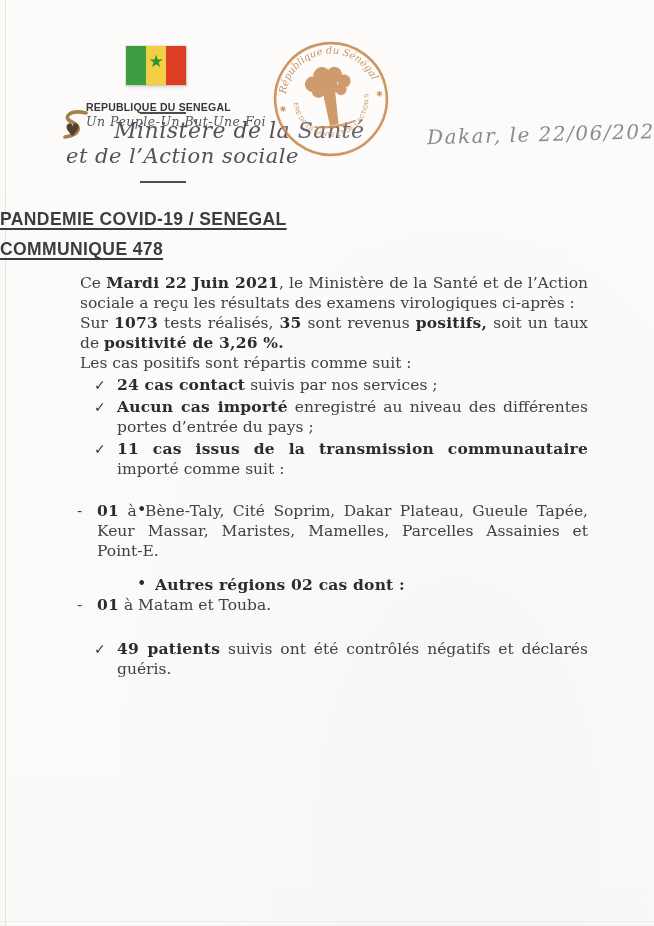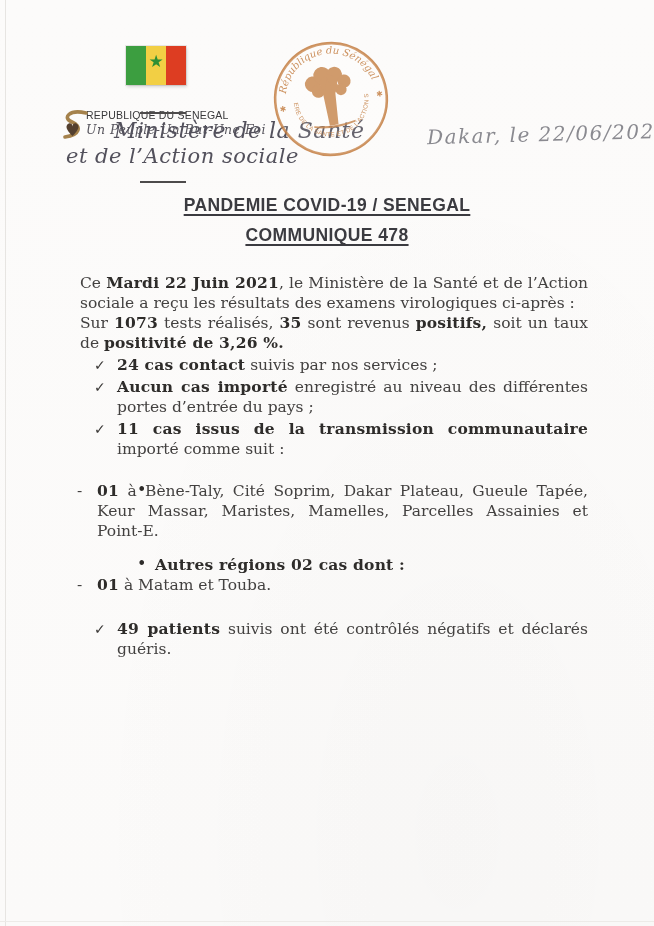--- a/index.html
+++ b/index.html
@@ -17,39 +17,39 @@
   .scan-edge-bottom{position:absolute;left:0;bottom:4px;width:654px;height:1px;background:#edebe8;}
 
   
   .header-left{position:absolute;top:46px;left:86px;width:140px;text-align:center;}
   .flag{position:relative;display:inline-flex;width:60px;height:39px;box-shadow:0 0 0 1px rgba(0,0,0,0.08),1px 2px 3px rgba(0,0,0,0.15);}
   .flag .band{flex:1;}
   .band-green{background:#3c9e40;}
   .band-yellow{background:#f2cf44;}
   .band-red{background:#dd3d22;}
   .flag-star{position:absolute;left:0;right:0;top:7px;text-align:center;color:#2f8f35;font-size:17px;line-height:1;font-family:"DejaVu Sans",sans-serif;}
-  .republic{margin-top:20px;font-family:"Liberation Sans",sans-serif;font-weight:normal;font-size:10.5px;letter-spacing:.2px;color:#38383a;white-space:nowrap;}
+  .republic{margin-top:12px;font-family:"Liberation Sans",sans-serif;font-weight:bold;font-size:10.5px;letter-spacing:.2px;color:#38383a;white-space:nowrap;}
   .motto{margin-top:1px;font-style:italic;font-size:12.5px;letter-spacing:.5px;color:#56545c;white-space:nowrap;}
 
   .rule{position:absolute;height:2px;background:#4d4b4b;width:46px;left:140px;}
   .rule-1{top:112px;}
   .rule-2{top:181px;}
 
   .ministry-logo{position:absolute;top:109px;left:53px;}
   .ministry-l1{position:absolute;top:118px;left:114px;font-style:italic;font-size:22px;letter-spacing:.5px;color:#53515c;white-space:nowrap;}
   .ministry-l2{position:absolute;top:144px;left:66px;font-style:italic;font-size:21px;letter-spacing:.5px;color:#53515c;white-space:nowrap;}
 
   
   .stamp{position:absolute;top:33px;left:270px;width:122px;height:132px;transform:rotate(-9deg);opacity:.92;}
 
   
   .date-line{position:absolute;top:122px;left:427px;font-style:italic;font-size:20px;letter-spacing:1.5px;color:#8a8a90;transform:rotate(-1.5deg);white-space:nowrap;}
 
   
-  .titles{position:absolute;top:195px;left:0;width:654px;text-align:center;font-family:"Liberation Sans",sans-serif;color:#3b3b40;}
+  .titles{position:absolute;top:209px;left:0;width:654px;text-align:left;font-family:"Liberation Sans",sans-serif;color:#3b3b40;}
   .title-line{display:inline-block;font-weight:bold;font-size:17.5px;letter-spacing:.4px;text-decoration:underline;text-underline-offset:3px;text-decoration-thickness:1.5px;}
   .title-2{margin-top:9px;}
 
   
   .body{position:absolute;top:273px;left:80px;width:508px;font-size:15.5px;line-height:20px;text-align:justify;color:#434140;}
   .body b{color:#2e2c2a;letter-spacing:.2px;}
   .para{margin:0;}
   .check-item{position:relative;padding-left:37px;margin-top:2px;}
   .check-glyph{position:absolute;left:14px;top:0;font-family:"DejaVu Sans",sans-serif;font-size:14px;color:#3c3a38;}
   .bullet-item{position:relative;padding-left:75px;}
@@ -127,20 +127,21 @@
   <div class="titles">
     <div><span class="title-line">PANDEMIE COVID-19 / SENEGAL</span></div>
     <div><span class="title-line title-2">COMMUNIQUE 478</span></div>
   </div>
 
   <div class="body">
     <p class="para"><span>Ce </span><b>Mardi 22 Juin 2021</b><span>, le Ministère de la Santé et de l’Action sociale a reçu les résultats des examens virologiques ci-après :</span></p>
 
     <p class="para"><span>Sur </span><b>1073</b><span> tests réalisés, </span><b>35</b><span> sont revenus </span><b>positifs,</b><span> soit un taux de </span><b>positivité de 3,26 %.</b></p>
 
+    <p class="para">Les cas positifs sont répartis comme suit :</p>
 
     <div class="check-item">
       <span class="check-glyph">✓</span><b>24 cas contact</b><span> suivis par nos services ;</span>
     </div>
     <div class="check-item">
       <span class="check-glyph">✓</span><b>Aucun cas importé</b><span> enregistré au niveau des différentes portes d’entrée du pays ;</span>
     </div>
     <div class="check-item">
       <span class="check-glyph">✓</span><b>11 cas issus de la transmission communautaire</b><span> importé comme suit :</span>
     </div>

